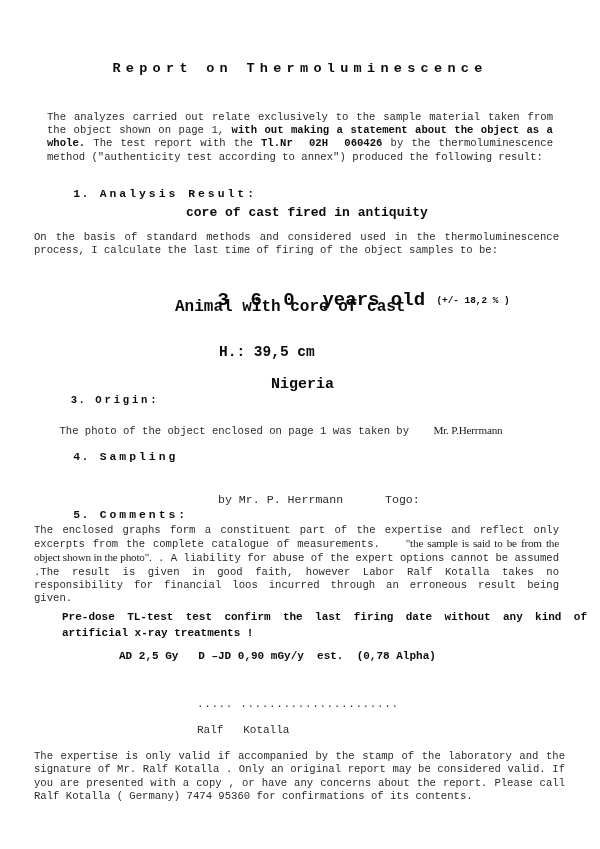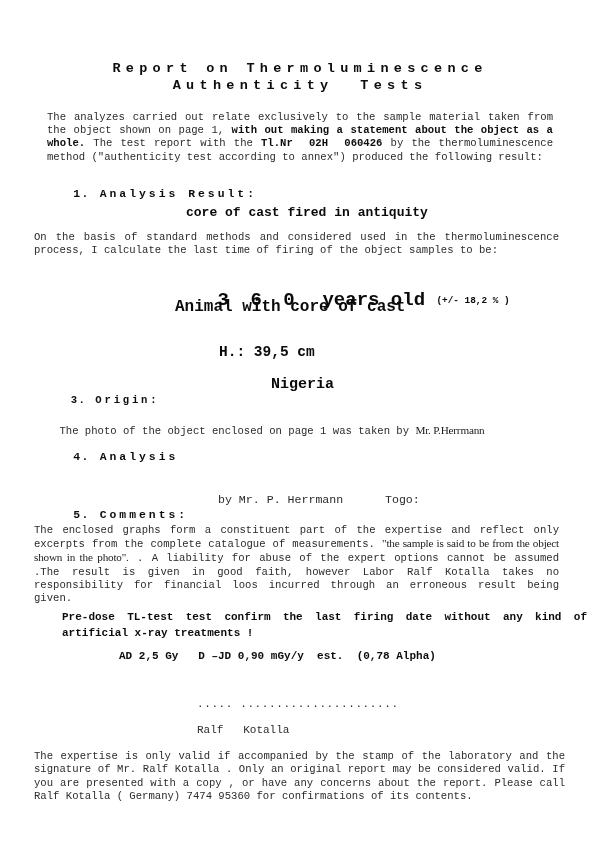--- a/index.html
+++ b/index.html
@@ -57,20 +57,21 @@
   .para .nospc {
     white-space: pre;
   }
 
   
   .serif-ins {
     font-family: "Liberation Serif", "DejaVu Serif", serif;
     font-size: 11.2px;
     letter-spacing: -0.2px;
     color: #1a1a1a;
+    margin-left: 18px;
   }
 
   
   .sec-head {
     position: absolute;
     font-family: "Liberation Mono", "DejaVu Sans Mono", monospace;
     font-weight: bold;
     font-size: 11.4px;
     letter-spacing: 3.0px;
     white-space: pre;
@@ -190,21 +191,20 @@
     color: #2b2b2b;
   }
 </style>
 </head>
 <body>
 
 <div class="page">
 
   <div class="title-block">
     <div class="title-line">Report on Thermoluminescence</div>
-    <div class="title-line">Authenticity  Tests</div>
   </div>
 
   <div class="para" style="left:47px; top:111px; width:506px;">
     <span>The analyzes carried out relate exclusively to the sample material taken from the object shown on page 1, </span><b>with out making a statement about the object as a whole.</b><span> The test report with the </span><b class="nospc">Tl.Nr  02H  060426</b><span> by the thermoluminescence method ("authenticity test according to annex") produced the following result:</span>
   </div>
 
   <div class="sec-head" style="left:34px; top:176px;">
     <span class="num">1.</span><span> </span><span>Analysis Result:</span>
   </div>
 
@@ -225,21 +225,21 @@
     <span class="num">3.</span><span> </span><span>Origin:</span>
   </div>
 
   <div class="origin-value" style="left:271px; top:376px;">Nigeria</div>
 
   <div class="photo-line" style="left:34px; top:412px;">
     <span>The photo of the object enclosed on page 1 was taken by </span><span class="serif-ins">Mr. P.Herrmann</span>
   </div>
 
   <div class="sec-head" style="left:34px; top:439px;">
-    <span class="num">4.</span><span> </span><span>Analysis</span>
+    <span class="num">4.</span><span> </span><span>Sampling</span>
   </div>
 
   <div class="sec-inline" style="left:218px; top:457px;margin-top:36px;">by Mr. P. Herrmann      Togo:</div>
 
 
   <div class="sec-head" style="left:34px; top:497px;">
     <span class="num">5.</span><span> </span><span>Comments:</span>
   </div>
 
   <div class="para" style="left:34px; top:524px; width:525px;">

